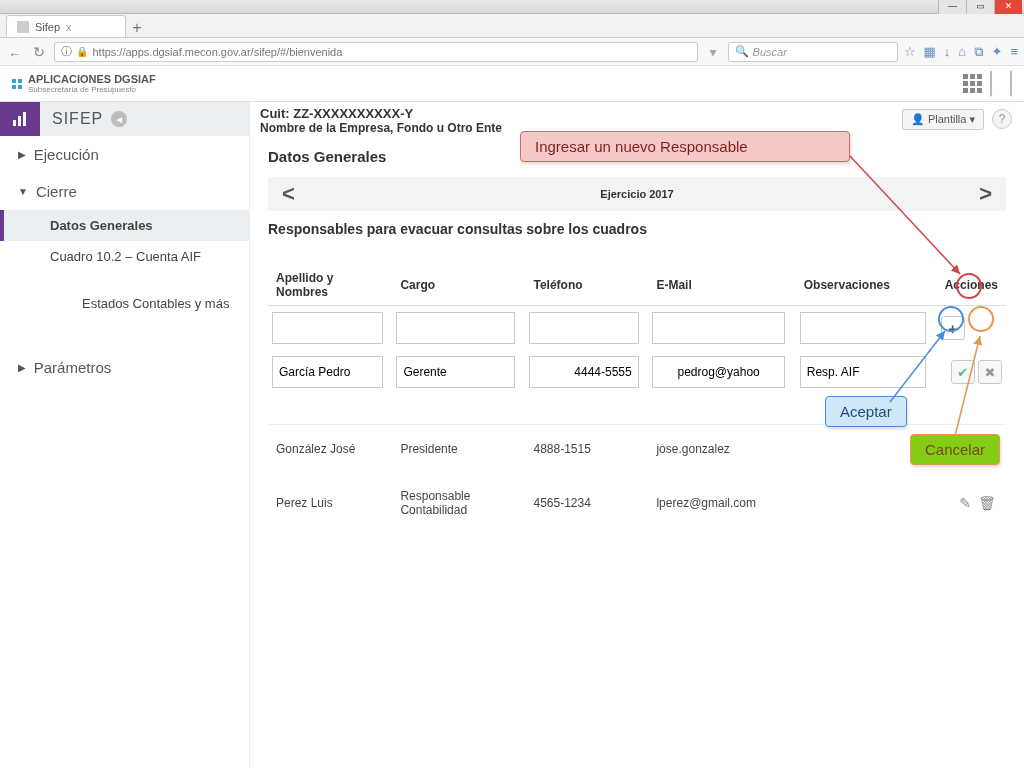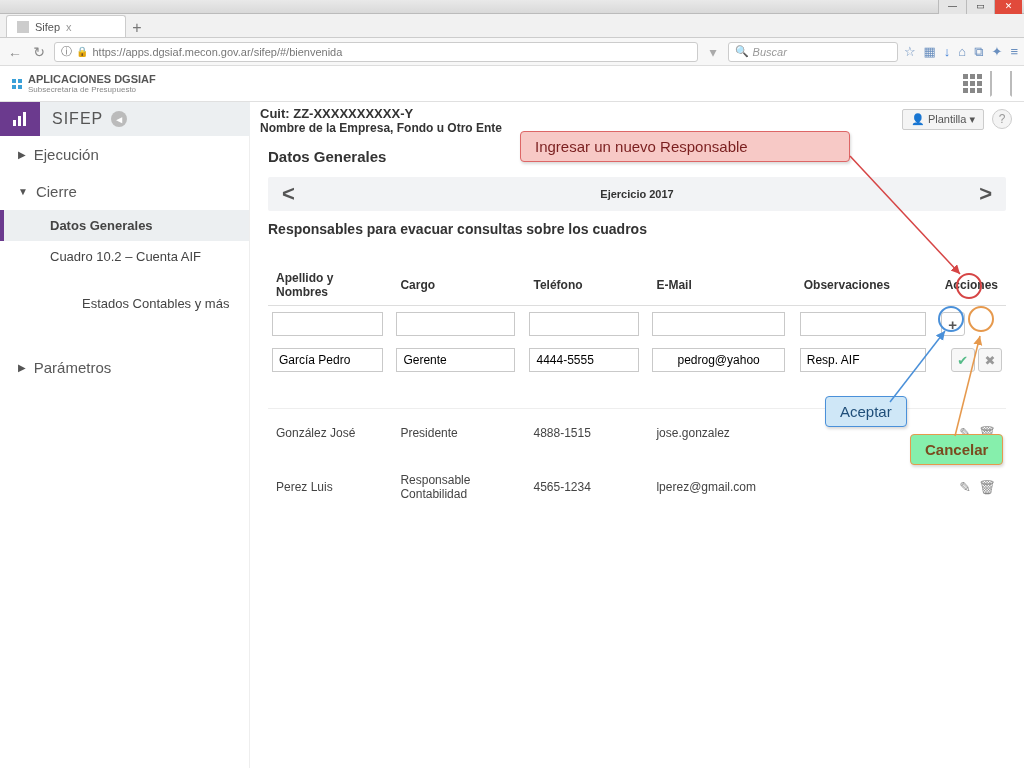--- a/index.html
+++ b/index.html
@@ -66,36 +66,36 @@
 
   h3.sect { font-size:15px; font-weight:bold; margin:2px 0 12px; }
   .yearrow { background:#f2f3f5; height:34px; display:flex; align-items:center; justify-content:space-between; padding:0 8px; margin-bottom:10px; border-radius:2px; }
   .yearrow .arrow { font-size:22px; font-weight:bold; color:#555; padding:0 6px; cursor:pointer; }
   .yearrow .lbl { font-size:11px; font-weight:bold;text-align:center; }
   h4.sub { font-size:14px; font-weight:bold; margin:6px 0 28px; }
 
   table.grid { width:100%; border-collapse:collapse; font-size:12px; }
   table.grid th { text-align:left; font-size:12px; font-weight:bold; padding:6px 8px; border-bottom:1px solid #ddd; }
   table.grid td { padding:6px 8px; vertical-align:middle; }
-  .inpcell { border:1px solid #c9c9c9; height:24px; padding:0 6px; width:95%; background:#fff; font-size:12px; }
+  .inpcell { border:1px solid #c9c9c9; height:32px; padding:0 6px; width:95%; background:#fff; font-size:12px; }
   .addbtn { width:24px;height:24px;border:1px solid #c9c9c9;border-radius:3px;background:#fff;display:flex;align-items:center;justify-content:center;font-size:15px;font-weight:bold;color:#555; }
   .iconbtn { width:24px;height:24px;border:1px solid #c9c9c9;border-radius:3px;background:#f7f7f7;display:inline-flex;align-items:center;justify-content:center;color:#777;font-size:13px; }
   .iconbtn.ok { color:#5b8; }
   .iconbtn.no { color:#999; }
   tr.rowread td { padding:16px 8px; color:#444; }
   tr.rowinput td { padding:6px 4px; }
   tr.rowsep td { border-top:1px solid #eee; }
   .actcol { white-space:nowrap; text-align:right; }
   .pencil, .trash { color:#888; font-size:14px; padding:0 2px; }
 
   
   .callout { position:absolute; padding:6px 14px; border-radius:4px; font-size:15px; box-shadow:1px 2px 3px rgba(0,0,0,.15); }
   .co-red { background:#f7c9c6; border:1px solid #d66; color:#7a1f1f; }
   .co-blue { background:#cfe7f7; border:1px solid #4a90d9; color:#1f4e79; }
-  .co-orange { background:#86efac; border:1px solid #e6994d; color:#7a4a1f;font-weight:bold; }
+  .co-orange { background:#84cc16; border:1px solid #e6994d; color:#7a4a1f; }
   .ring { position:absolute; border-radius:50%; }
   .ring-red { width:26px;height:26px;border:2px solid #d64545; }
   .ring-blue { width:26px;height:26px;border:2px solid #4a90d9; }
   .ring-orange { width:26px;height:26px;border:2px solid #e6994d; }
 
   svg.anno { position:absolute; top:0; left:0; pointer-events:none; }
 </style>
 </head>
 <body>
 
@@ -239,21 +239,21 @@
           <td><input class="inpcell" style=""></td>
           <td><input class="inpcell" style=""></td>
           <td><input class="inpcell" style=""></td>
           <td class="actcol">
               <div class="addbtn">+</div>
             </td>
         </tr>
         <tr class="rowinput">
           <td><input class="inpcell" value="García Pedro" style=""></td>
           <td><input class="inpcell" value="Gerente" style=""></td>
-          <td><input class="inpcell" style="text-align: left;" value="4444-5555"></td>
+          <td><input class="inpcell" style="text-align: right;" value="4444-5555"></td>
           <td><input class="inpcell" style="text-align: center;" value="pedrog@yahoo"></td>
           <td><input class="inpcell" value="Resp. AIF" style=""></td>
           <td class="actcol">
             <span class="iconbtn ok">✔</span>
             <span class="iconbtn no">✖</span>
           </td>
         </tr>
         <tr style="height:30px;">
             <td colspan="6"></td>
           </tr>

